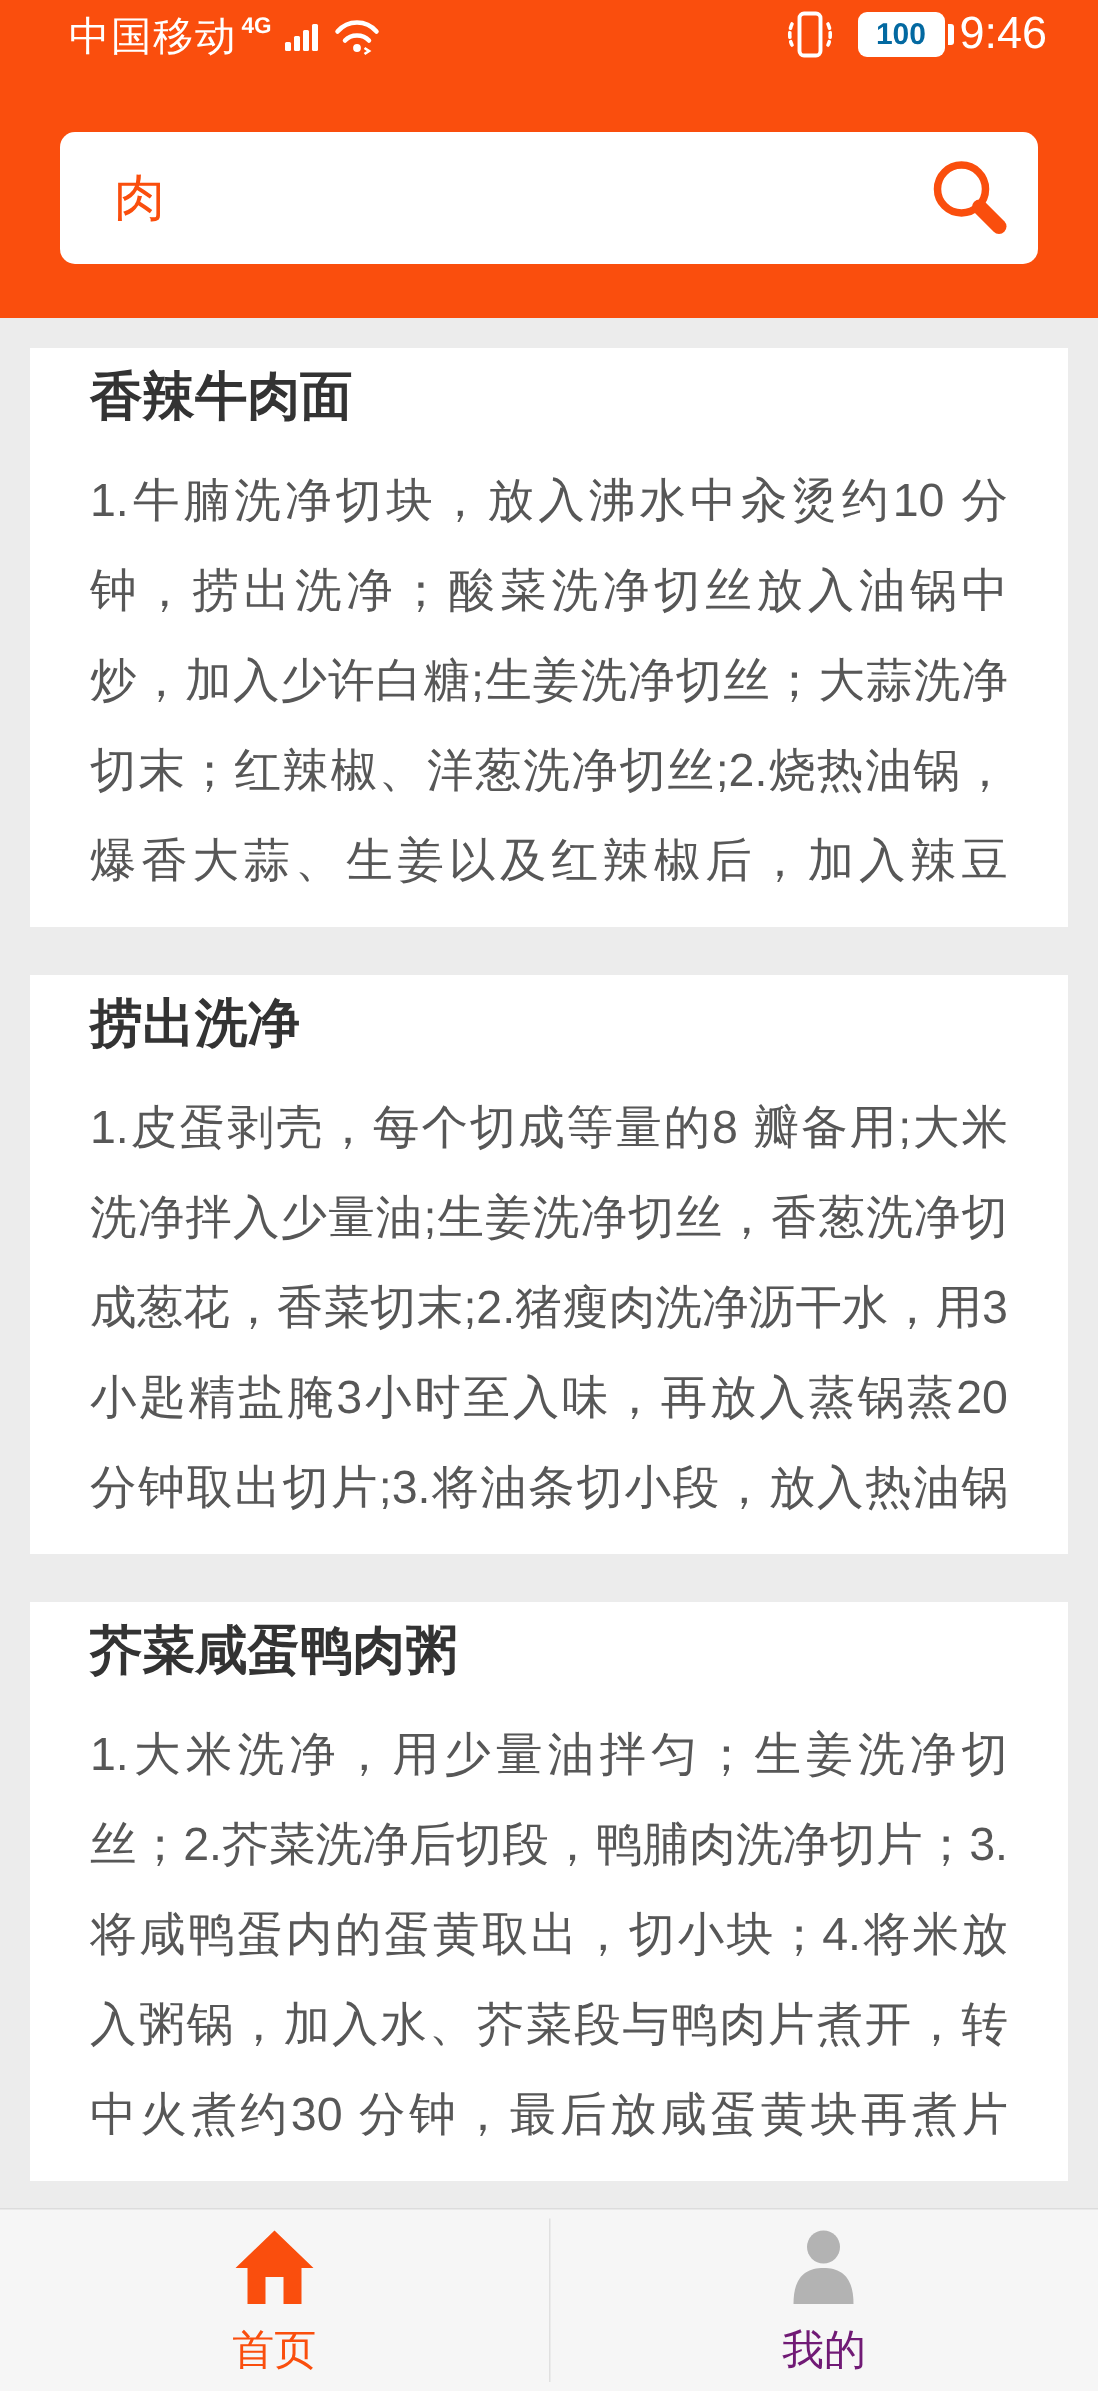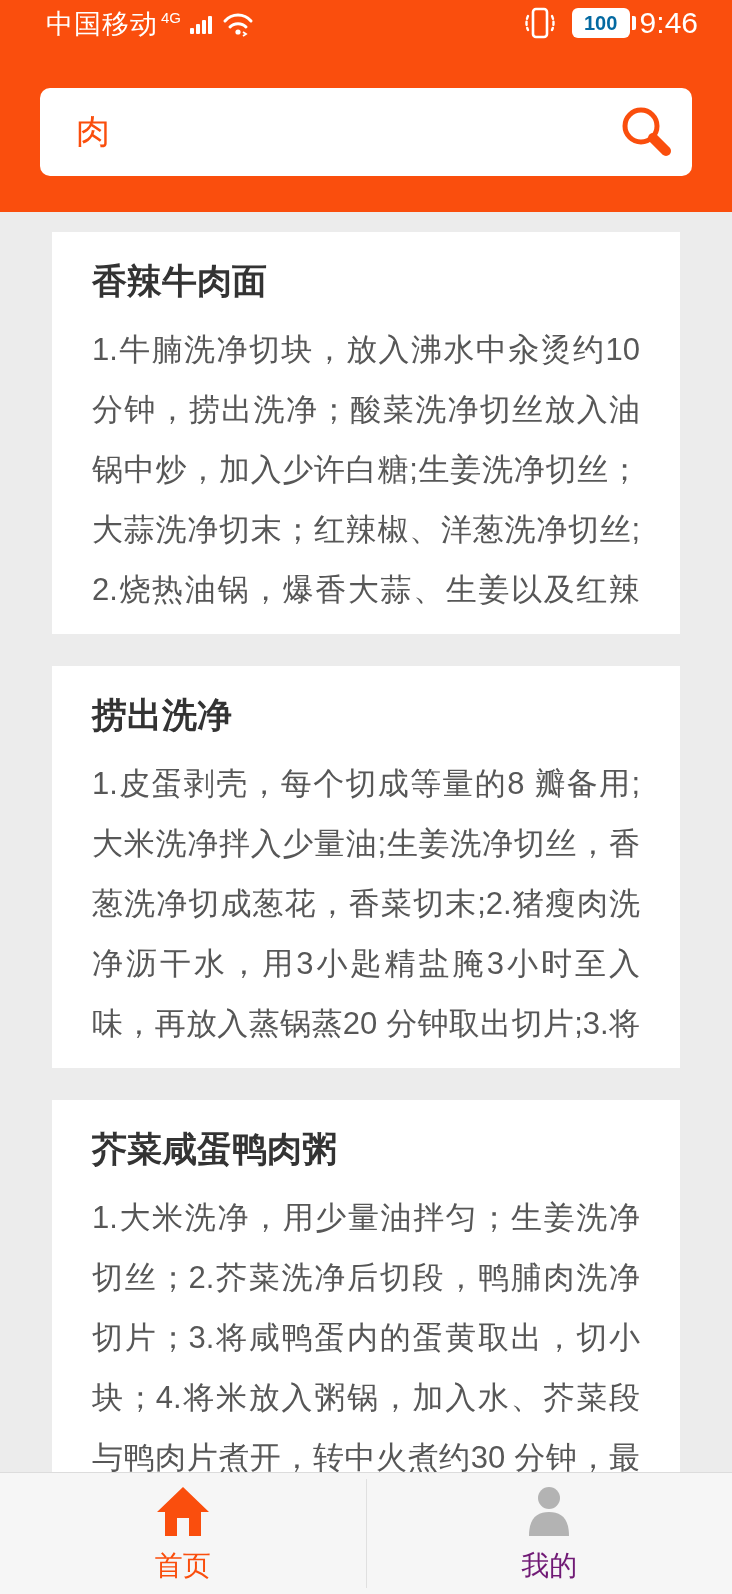--- a/index.html
+++ b/index.html
@@ -12,21 +12,21 @@
   }
   
   .header { background: #fa4e0d; padding-bottom: 36px; }
   .status-bar {
     height: 58px; display: flex; align-items: flex-start;
     justify-content: space-between; padding: 6px 34px 0 46px;
     color: #ffffff;
   }
   .sb-left, .sb-right { display: flex; align-items: center; }
   .carrier { font-size: 27px; letter-spacing: 1px; }
-  .net-type { font-size: 15px; font-weight: normal; vertical-align: super; margin: -14px 2px 0 3px; display: inline-block; }
+  .net-type { font-size: 15px; font-weight: bold; vertical-align: super; margin: -14px 2px 0 3px; display: inline-block; }
   .sb-icon { margin-left: 6px; display: inline-flex; }
   .battery {
     width: 58px; height: 30px; background: #ffffff; border-radius: 6px;
     display: flex; align-items: center; justify-content: center;
     position: relative; margin: 0 10px 0 12px;
   }
   .battery span { color: #0369a1; font-size: 20px; font-weight: bold; }
   .battery::after {
     content: ""; position: absolute; right: -6px; top: 8px;
     width: 4px; height: 14px; background: #ffffff; border-radius: 0 2px 2px 0;
@@ -42,21 +42,21 @@
     font-size: 34px; color: #fa4e0d; padding-left: 36px;
     font-family: "Liberation Sans", "DejaVu Sans", sans-serif;
   }
   .search-btn {
     width: 92px; height: 88px; display: flex; align-items: center;
     justify-content: center; background: transparent; border: none; cursor: pointer;
   }
   
   .recipe-list { padding-top: 20px; }
   .card {
-    background: #ffffff; margin: 0 52px 32px; padding: 28px 40px 14px;
+    background: #ffffff; margin: 0 20px 32px; padding: 12px 40px 14px;
   }
   .card-title {
     font-size: 35px; font-weight: bold; color: #333333;
     line-height: 42px; margin-bottom: 18px;
   }
   .card-desc {
     font-size: 31px; color: #575757; line-height: 60px;
     text-align: justify; max-height: 300px; overflow: hidden;
     word-break: break-all;
   }

